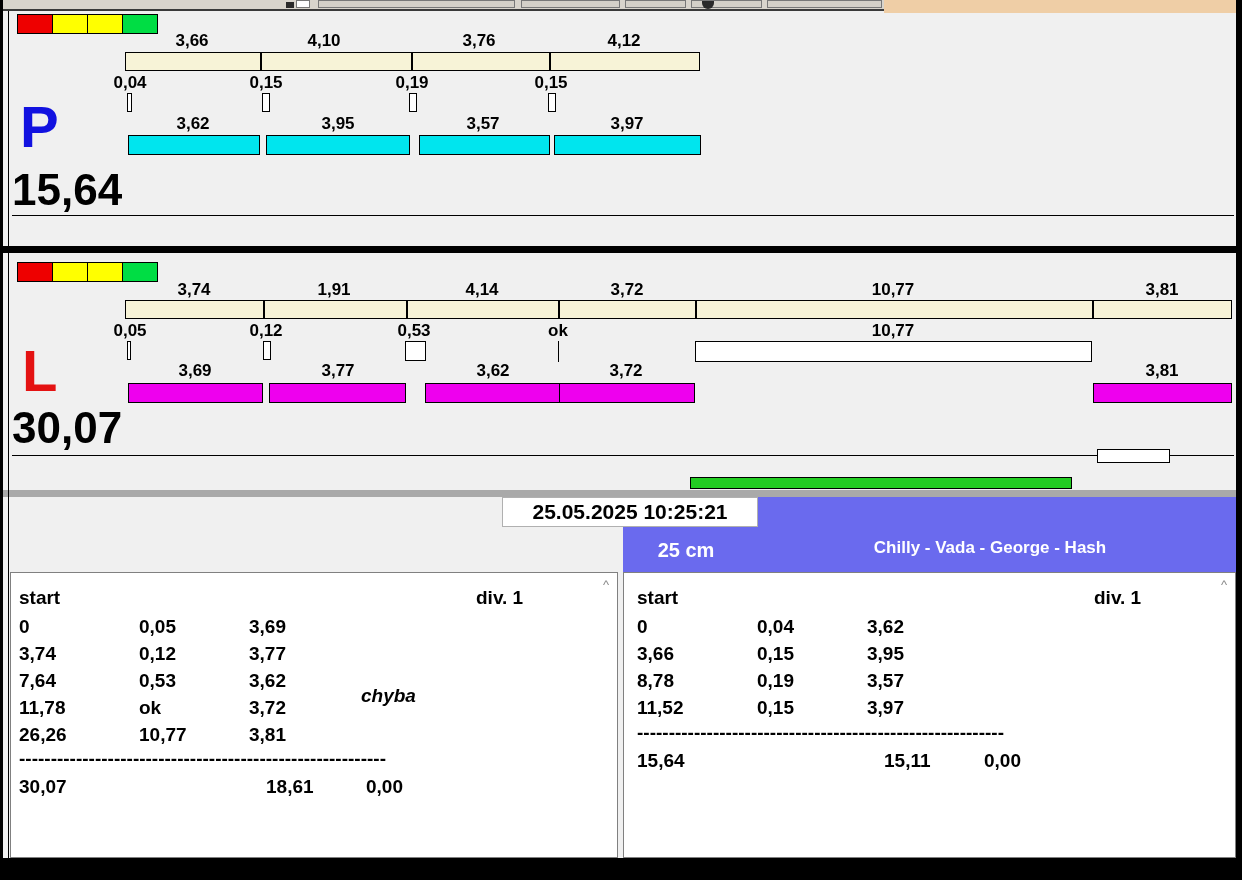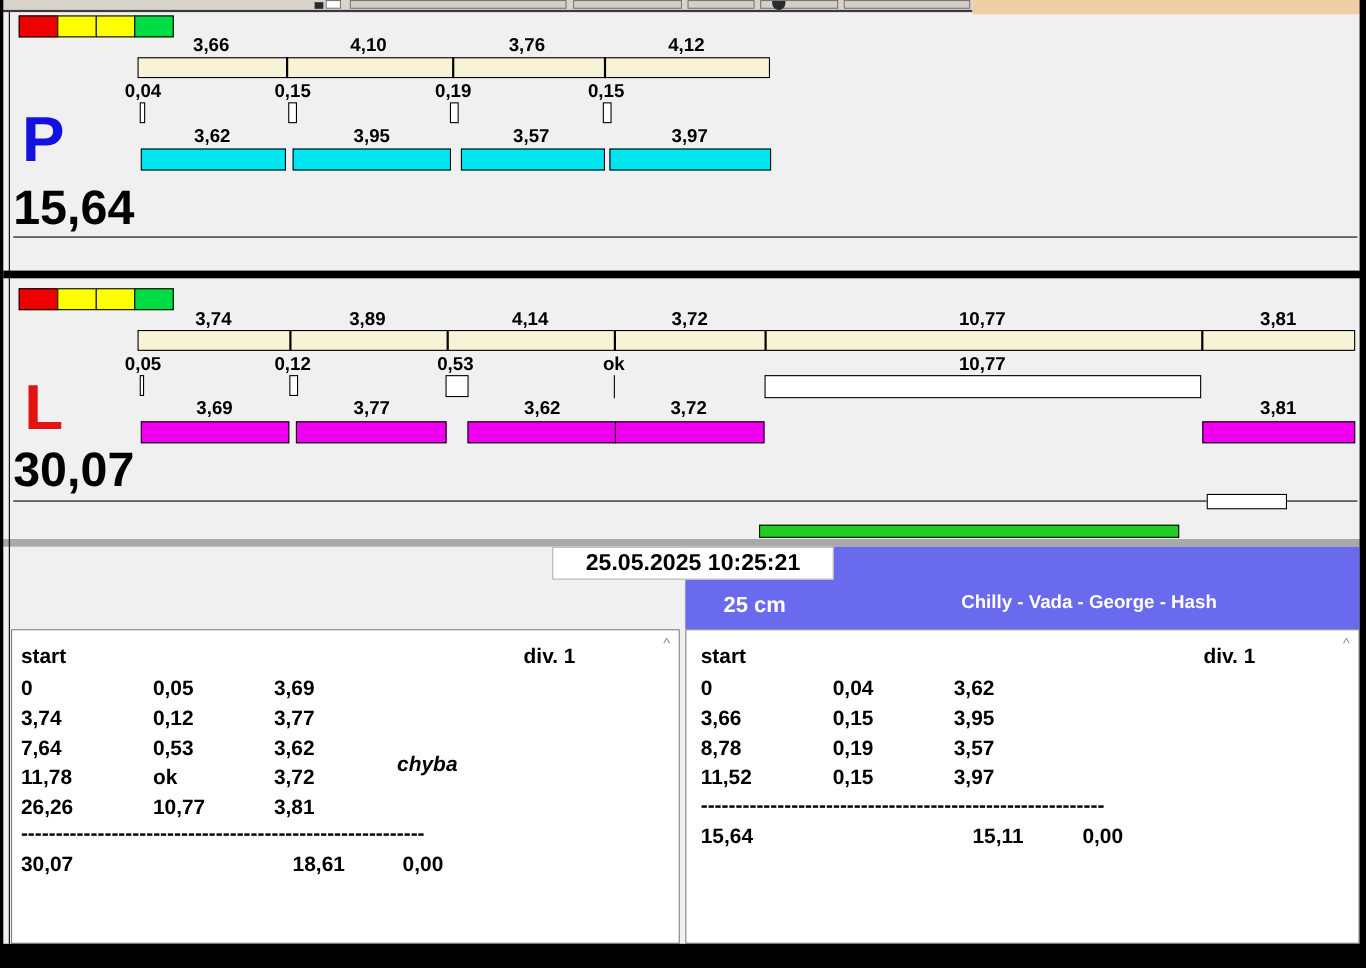--- a/index.html
+++ b/index.html
@@ -60,21 +60,21 @@
 
   <div>
     <div class="lights" style="left:18px;top:14px;">
       <div class="light" style="background:var(--light-red);"></div>
       <div class="light" style="background:var(--light-yellow);"></div>
       <div class="light" style="background:var(--light-yellow);"></div>
       <div class="light" style="background:var(--light-green);"></div>
     </div>
 
     <div class="lbl" style="left:142px;top:31px;">3,66</div>
-    <div class="lbl" style="left:285px;top:31px;">4,10</div>
+    <div class="lbl" style="left:274px;top:31px;">4,10</div>
     <div class="lbl" style="left:429px;top:31px;">3,76</div>
     <div class="lbl" style="left:574px;top:31px;">4,12</div>
 
     <div class="bar" style="left:125px;top:52px;width:575px;height:19px;background:var(--cream);">
       <div class="seg-div" style="left:134px;"></div>
       <div class="seg-div" style="left:285px;"></div>
       <div class="seg-div" style="left:423px;"></div>
     </div>
 
     <div class="lbl" style="left:80px;top:73px;">0,04</div>
@@ -106,21 +106,21 @@
 
   <div>
     <div class="lights" style="left:18px;top:262px;">
       <div class="light" style="background:var(--light-red);"></div>
       <div class="light" style="background:var(--light-yellow);"></div>
       <div class="light" style="background:var(--light-yellow);"></div>
       <div class="light" style="background:var(--light-green);"></div>
     </div>
 
     <div class="lbl" style="left:144px;top:280px;">3,74</div>
-    <div class="lbl" style="left:284px;top:280px;">3,89</div>
+    <div class="lbl" style="left:284px;top:280px;">1,91</div>
     <div class="lbl" style="left:432px;top:280px;">4,14</div>
     <div class="lbl" style="left:577px;top:280px;">3,72</div>
     <div class="lbl" style="left:843px;top:280px;">10,77</div>
     <div class="lbl" style="left:1112px;top:280px;">3,81</div>
 
     <div class="bar" style="left:125px;top:300px;width:1107px;height:19px;background:var(--cream);">
       <div class="seg-div" style="left:137px;"></div>
       <div class="seg-div" style="left:280px;"></div>
       <div class="seg-div" style="left:432px;"></div>
       <div class="seg-div" style="left:569px;"></div>

